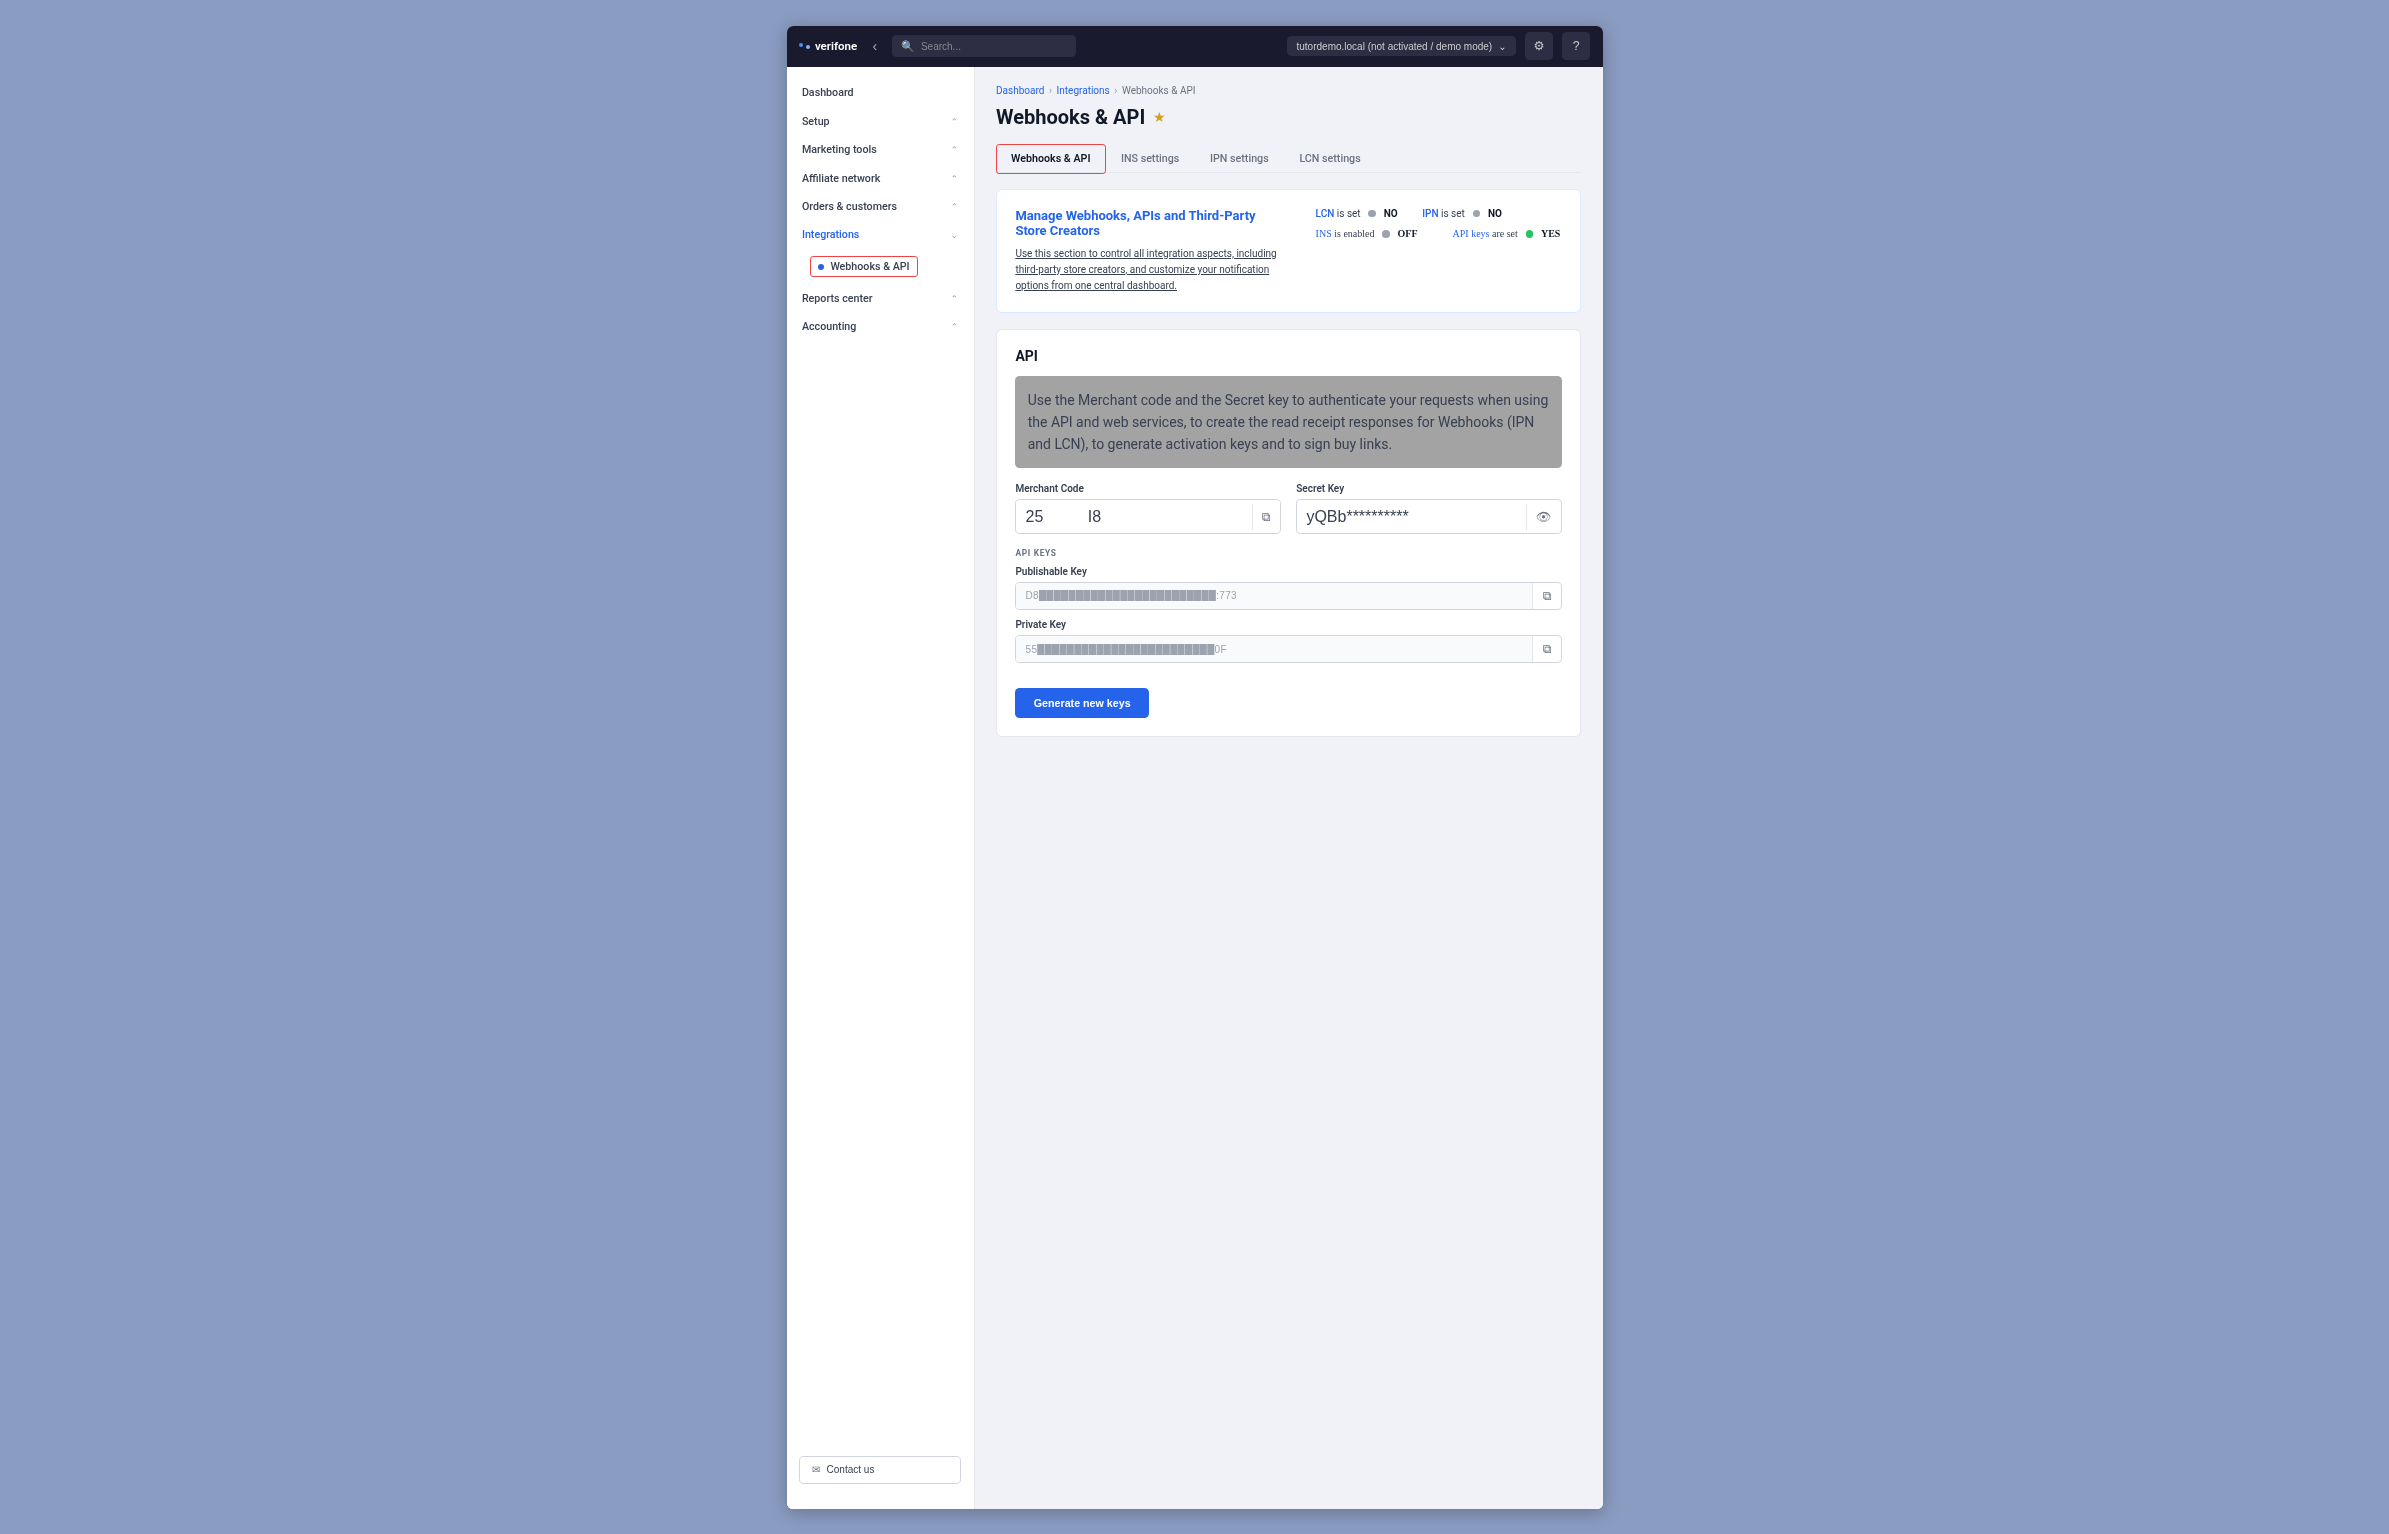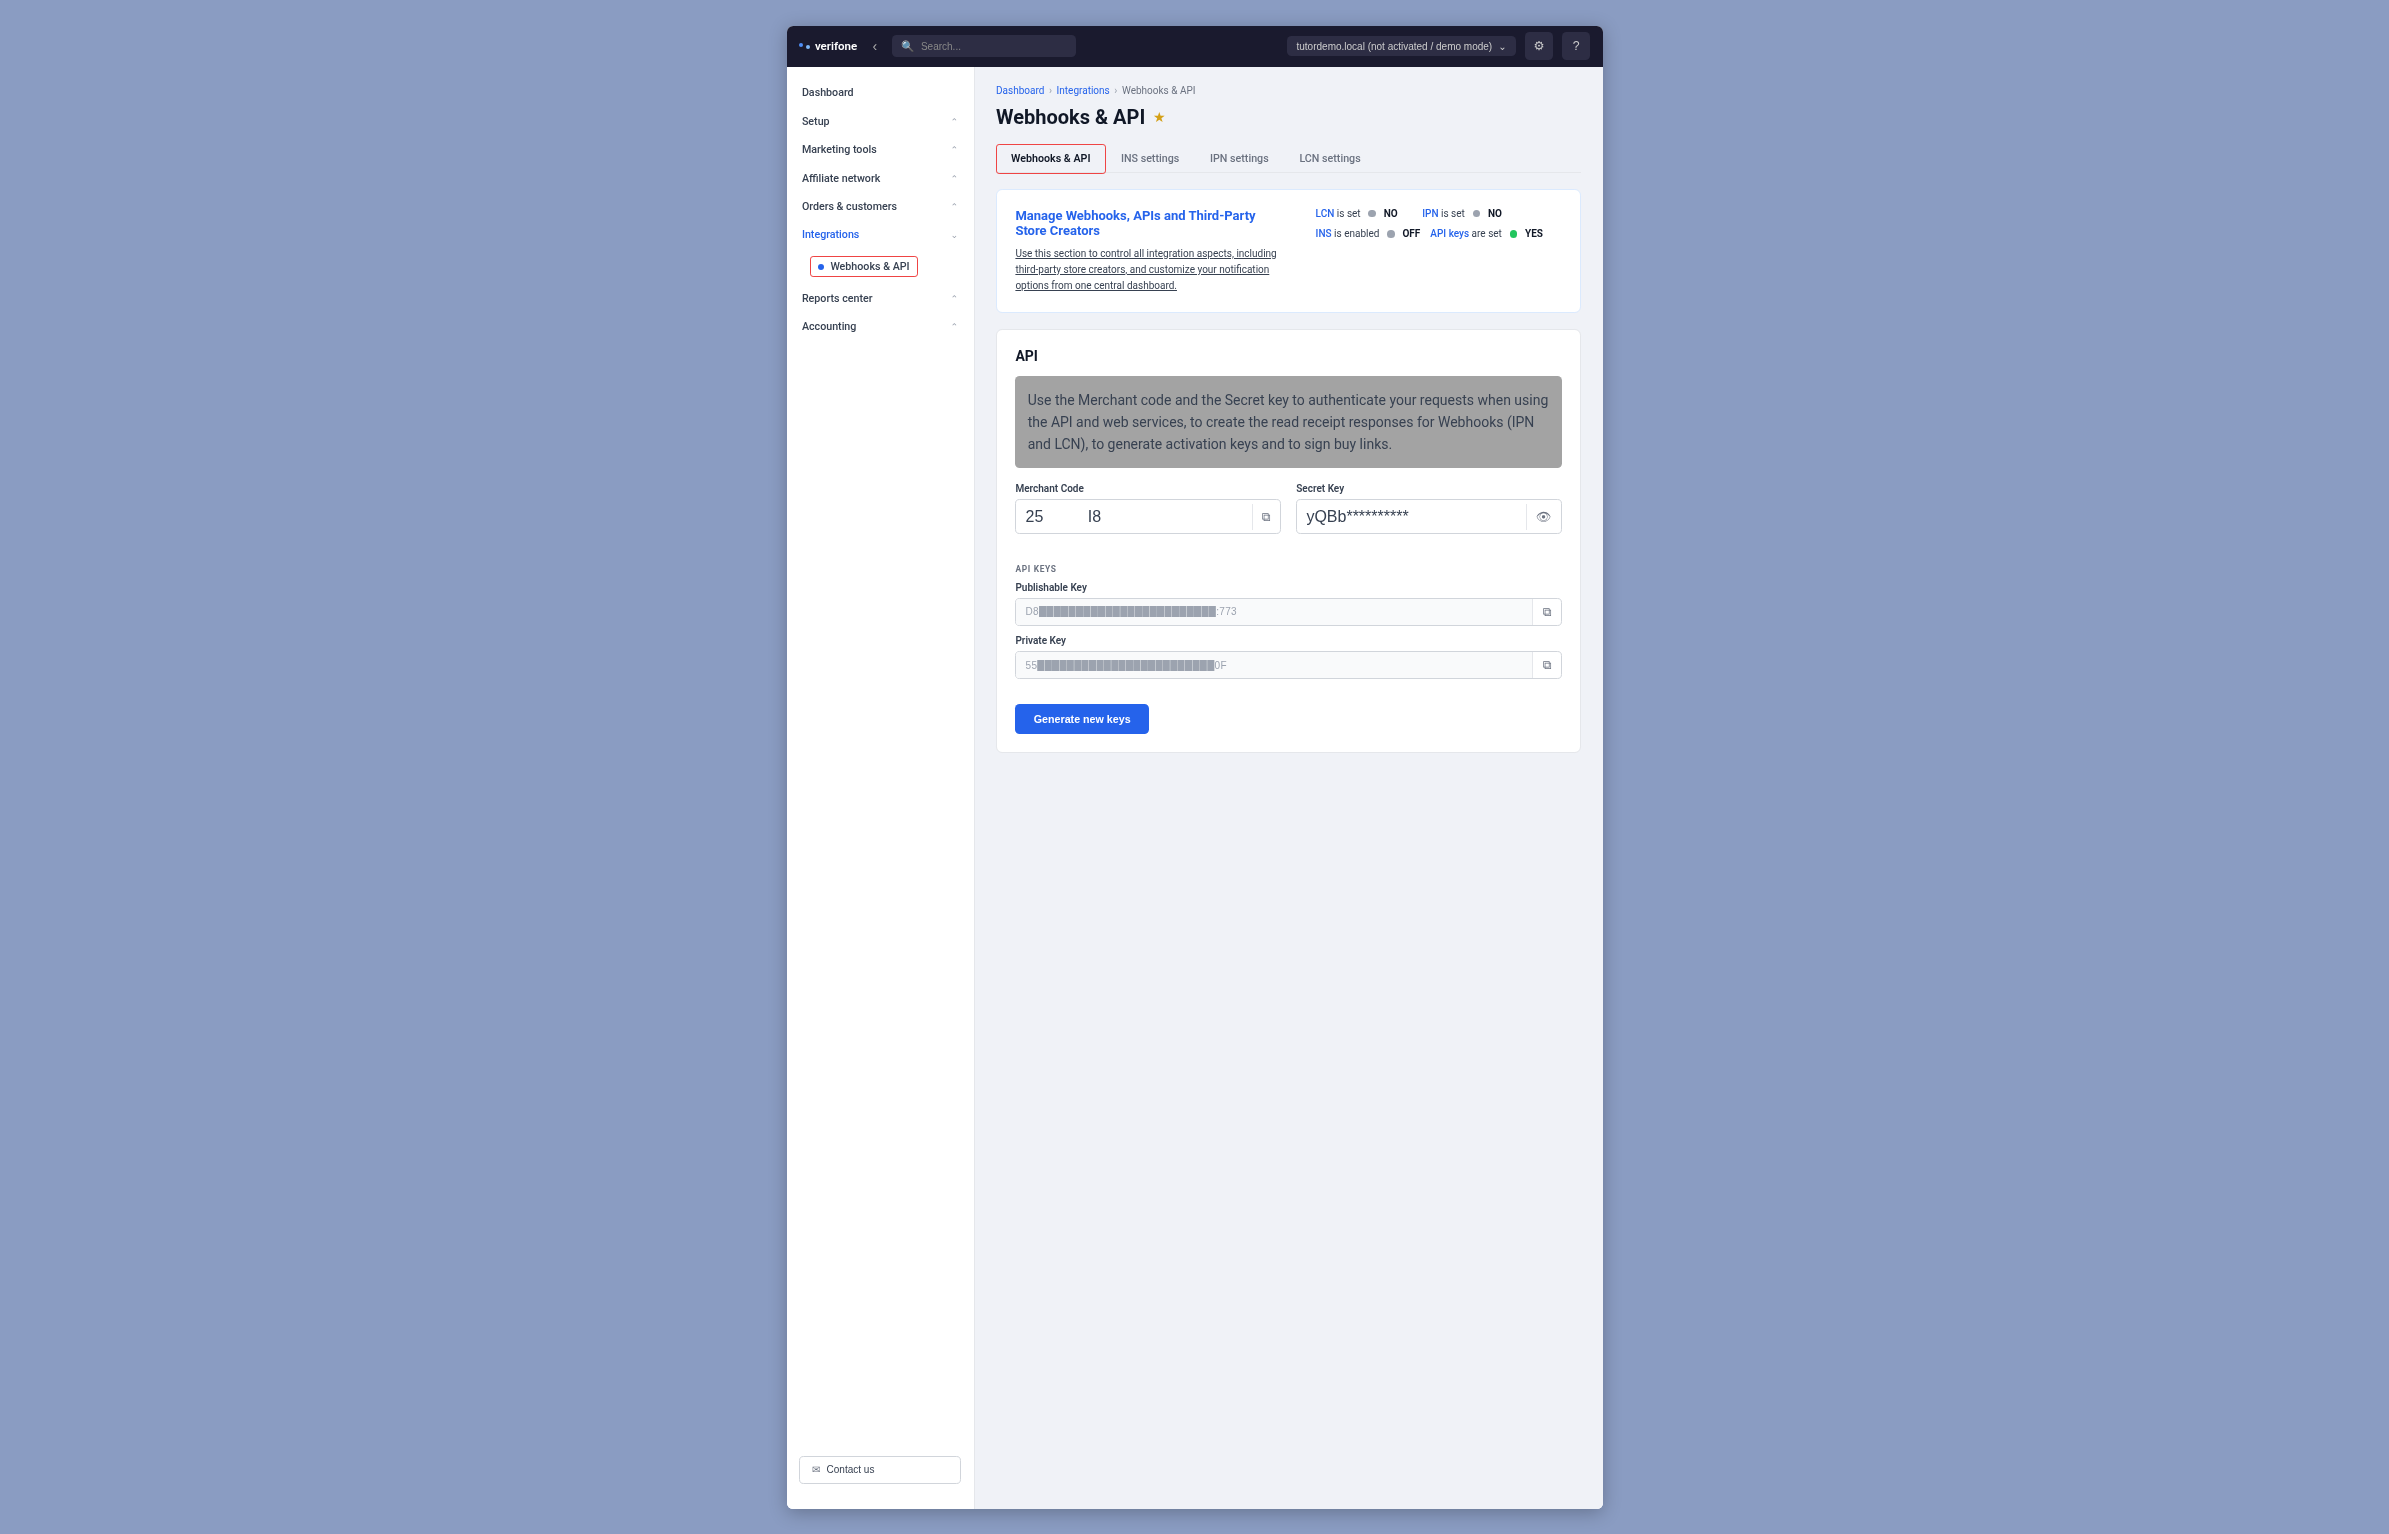--- a/index.html
+++ b/index.html
@@ -297,21 +297,21 @@
       padding: 12.3px;
       margin-bottom: 15.4px;
       font-size: 14px;
       color: #374151;
       line-height: 1.6;
     }
     .form-section { margin-bottom: 15.4px; }
     .form-row {
       display: flex;
       gap: 15.4px;
-      margin-bottom: 30px;
+      margin-bottom: 14px;
     }
     .form-group { flex: 1; }
     .form-label {
       font-size: 10px;
       font-weight: 600;
       color: #374151;
       margin-bottom: 4.6px;
       display: block;
     }
     .input-wrapper {
@@ -488,21 +488,21 @@
               <div class="status-dot dot-gray"></div>
               <span class="status-value">NO</span>
             </div>
             <div class="info-row">
               <span class="info-label"><span>IPN</span> is set</span>
               <div class="status-dot dot-gray"></div>
               <span class="status-value">NO</span>
             </div>
           </div>
 
-          <div style="display:flex; gap:10px;">
+          <div style="display:flex; gap:35px;font-family:Liberation Serif, serif;">
             <div class="info-row">
               <span class="info-label"><span>INS</span> is enabled</span>
               <div class="status-dot dot-gray"></div>
               <span class="status-value">OFF</span>
             </div>
             <div class="info-row">
               <span class="info-label"><span>API keys</span> are set</span>
               <div class="status-dot dot-green"></div>
               <span class="status-value">YES</span>
             </div>

